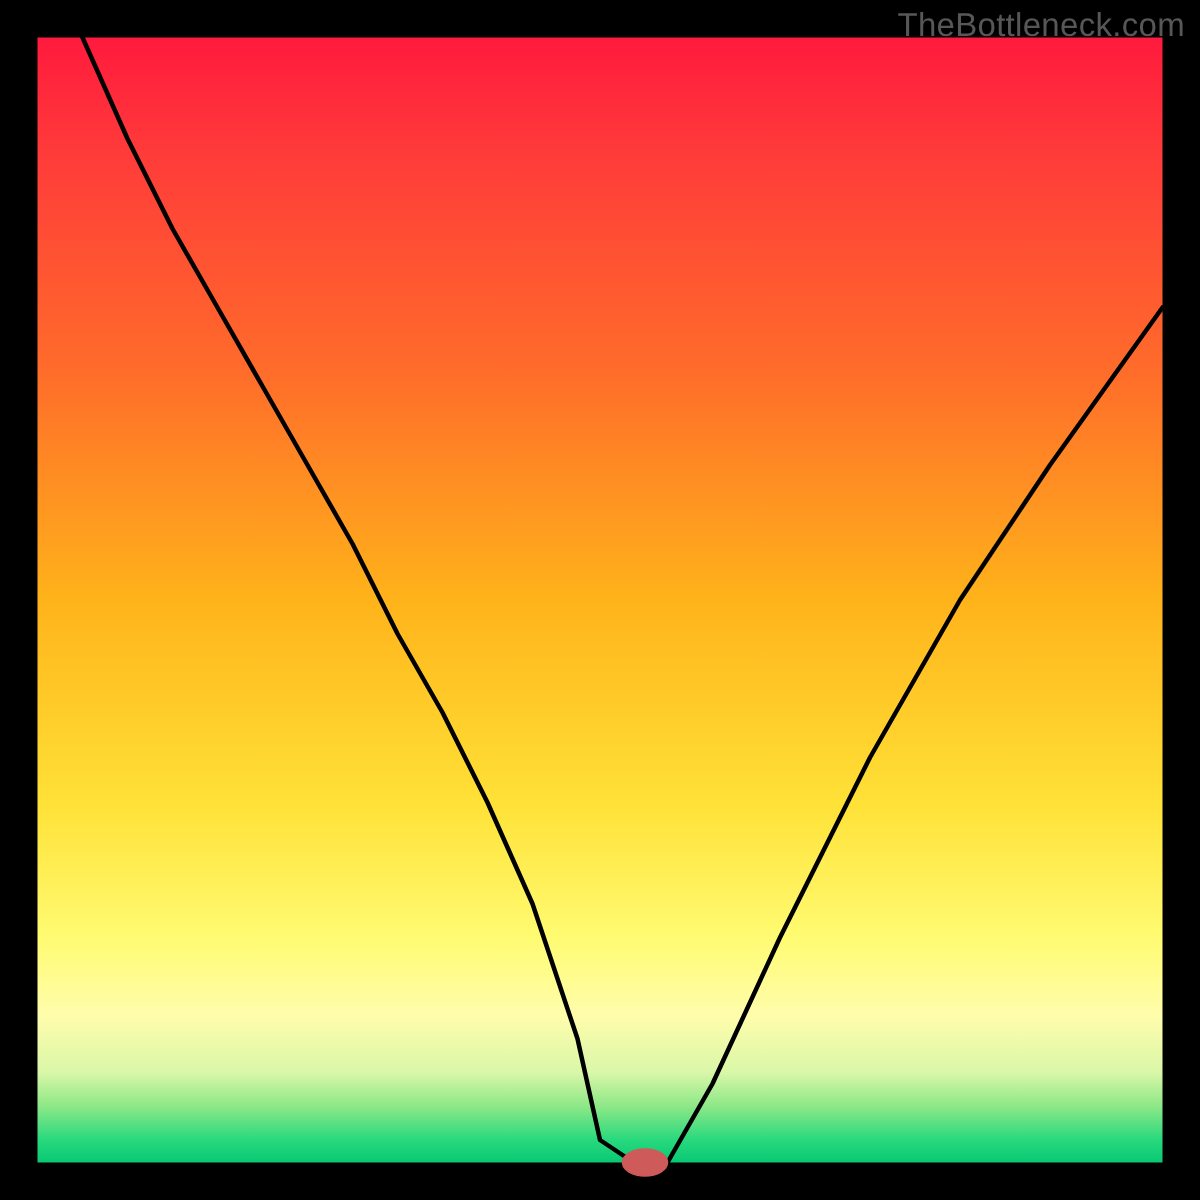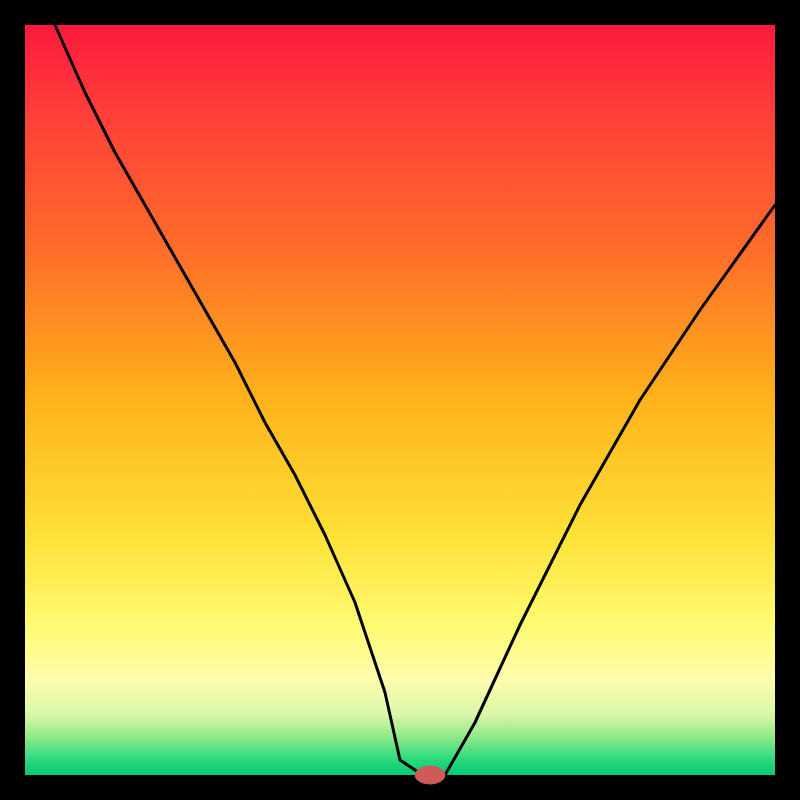--- a/index.html
+++ b/index.html
@@ -67,20 +67,21 @@
   .marker {
     fill: #cf5a5a;
     stroke: #cf5a5a;
   }
 </style>
 </head>
 <body>
 
 <div class="frame">
 
+  <div class="watermark">TheBottleneck.com</div>
 
   <div class="plot-area">
     <svg viewBox="0 0 750 750" preserveAspectRatio="none">
       <path class="curve" d="M30.0 0.0 L60.0 67.5 L90.0 127.5 L120.0 180.0 L150.0 232.5 L180.0 285.0 L210.0 337.5 L240.0 397.5 L270.0 450.0 L300.0 510.0 L330.0 577.5 L360.0 667.5 L375.0 735.0 L397.5 750.0 L420.0 750.0 L450.0 697.5 L495.0 600.0 L555.0 480.0 L615.0 375.0 L675.0 285.0 L750.0 180.0"></path>
       <ellipse class="marker" cx="405.0" cy="750.0" rx="15.0" ry="9.0"></ellipse>
     </svg>
   </div>
 
 </div>
 

